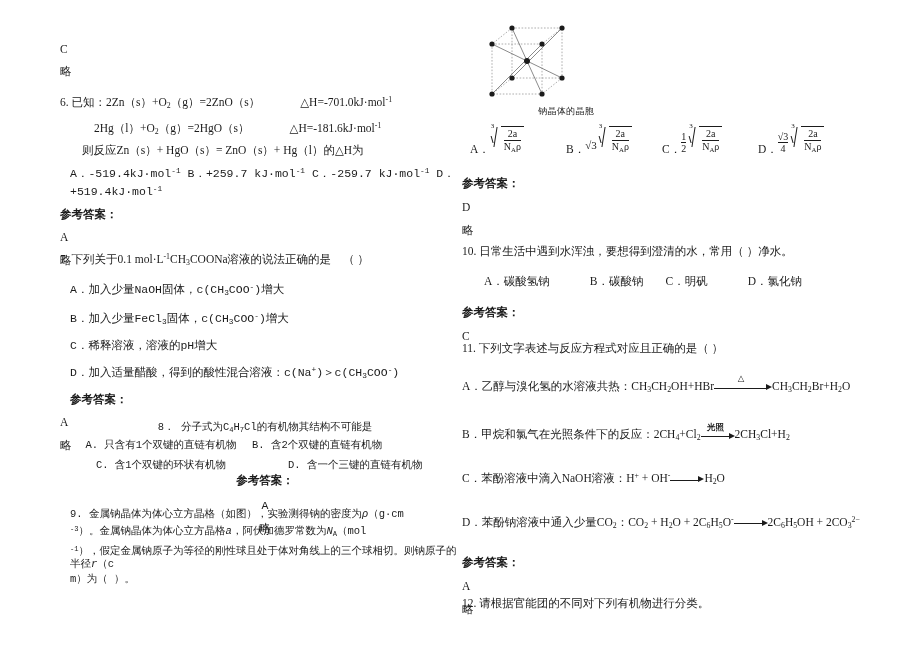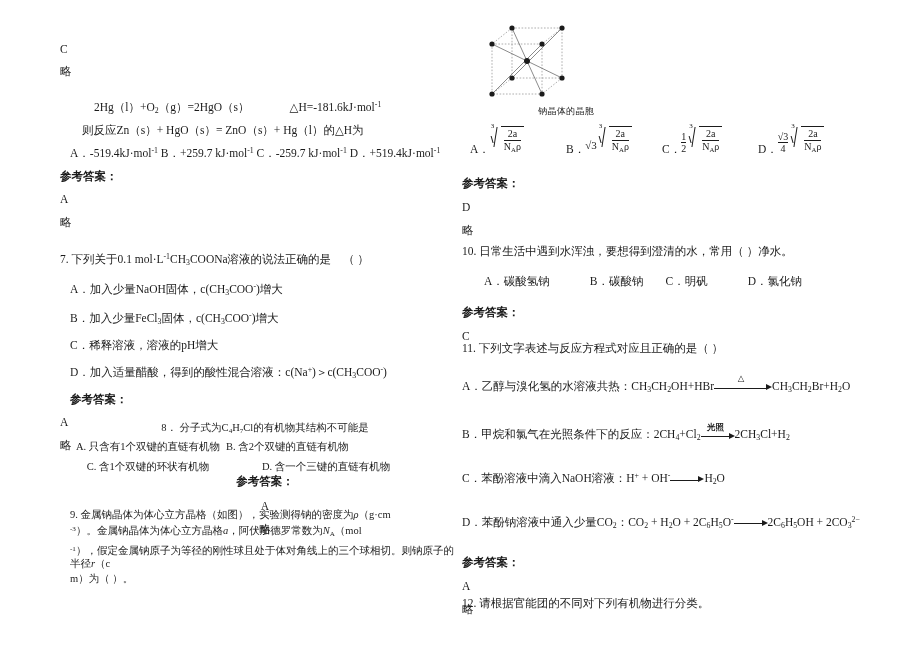--- a/index.html
+++ b/index.html
@@ -32,36 +32,36 @@
   .blk { position: absolute; left: 0; width: 400px; }
 
   p { margin: 0; padding: 0; }
 
   .q        { font-size: 11.5px; line-height: 15px; }
   .opt      { font-size: 11.5px; line-height: 15px; }
   .ans-lbl  { font-size: 11.5px; font-weight: bold; line-height: 15px; }
   .ans-val  { font-size: 11.5px; line-height: 15px; }
   .ans-note { font-size: 11.5px; line-height: 15px; }
 
-  .indent1 { padding-left: 10px; }
+  .indent1 { padding-left: 10px; font-family: Liberation Mono, monospace; }
   .indent2 { padding-left: 34px; }
   .indent3 { padding-left: 22px; }
 
   .tight   { font-size: 10.5px; line-height: 13px; }
 
   sub { font-size: 0.68em; vertical-align: -0.28em; }
   sup { font-size: 0.68em; vertical-align: 0.45em; }
 
   .sp-wide { display: inline-block; width: 40px; }
   .sp-med  { display: inline-block; width: 22px; }
   .sp-sm   { display: inline-block; width: 12px; }
 
   
   .opt2 { display: flex; font-size: 10.5px; line-height: 13px; }
-  .opt2 > span:first-child { width: 156px; display: inline-block; }
+  .opt2 > span:first-child { width: 182px; display: inline-block; }
 
   
   .figure {
     position: absolute;
     left: 22px;
     top: 0;
     width: 110px;
     text-align: right;
   }
   .figure svg { display: block; }
@@ -218,20 +218,23 @@
 <div class="page">
 
   <div class="col col-left">
 
     <div class="blk" style="top:42px;">
       <p class="ans-val">C</p>
       <p class="ans-note" style="margin-top:7px;">略</p>
     </div>
 
     <div class="blk" style="top:92px;">
+      <p class="q">
+        <span>6. 已知：2Zn（s）+O</span><sub>2</sub><span>（g）=2ZnO（s）</span><span class="sp-wide"></span><span>△H=-701.0kJ·mol</span><sup>-1</sup>
+      </p>
       <p class="q indent2" style="margin-top:5px;">
         <span>2Hg（l）+O</span><sub>2</sub><span>（g）=2HgO（s）</span><span class="sp-wide"></span><span>△H=-181.6kJ·mol</span><sup>-1</sup>
       </p>
       <p class="q indent3" style="margin-top:5px;">则反应Zn（s）+ HgO（s）= ZnO（s）+ Hg（l）的△H为</p>
       <p class="opt indent1" style="margin-top:5px;">
         <span>A．-519.4kJ·mol</span><sup>-1</sup>
         <span>B．+259.7 kJ·mol</span><sup>-1</sup>
         <span>C．-259.7 kJ·mol</span><sup>-1</sup>
         <span>D．+519.4kJ·mol</span><sup>-1</sup>
       </p>

